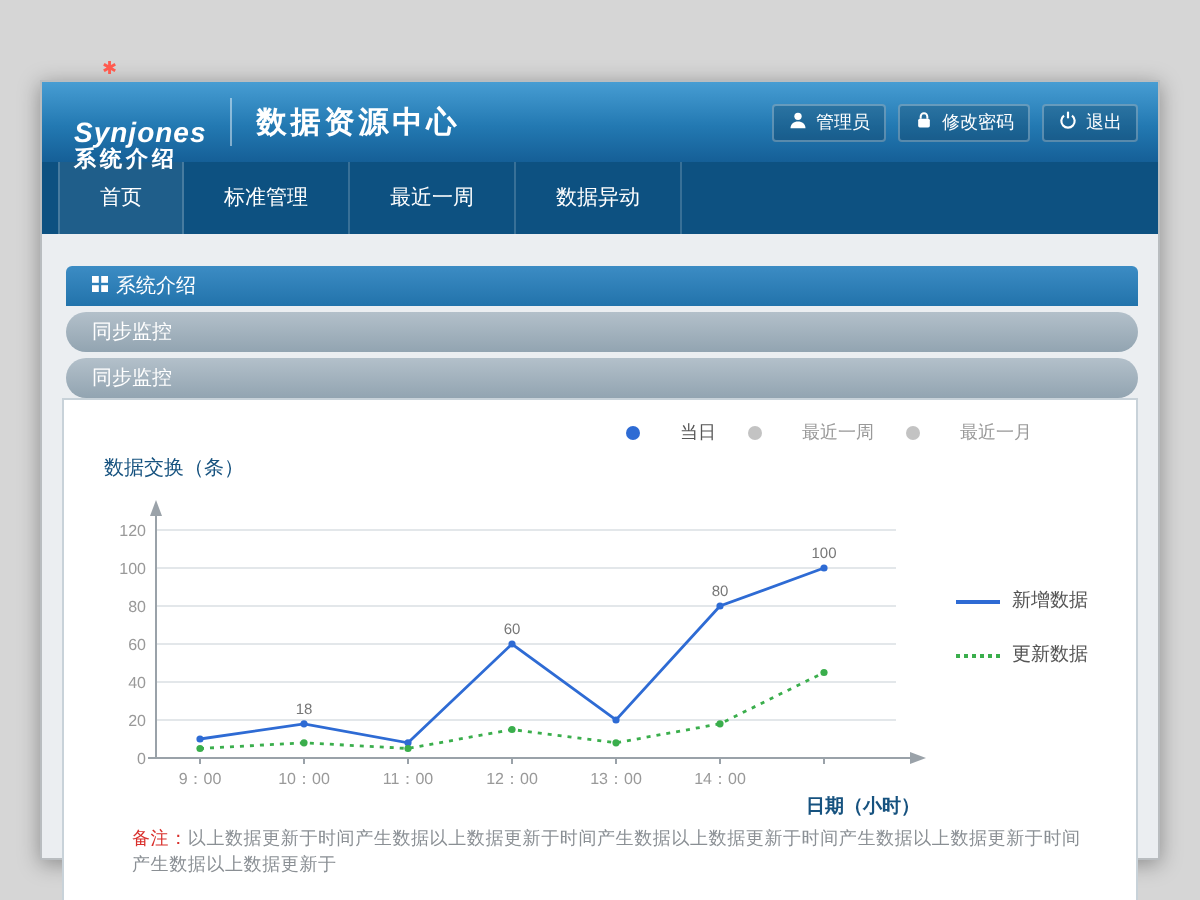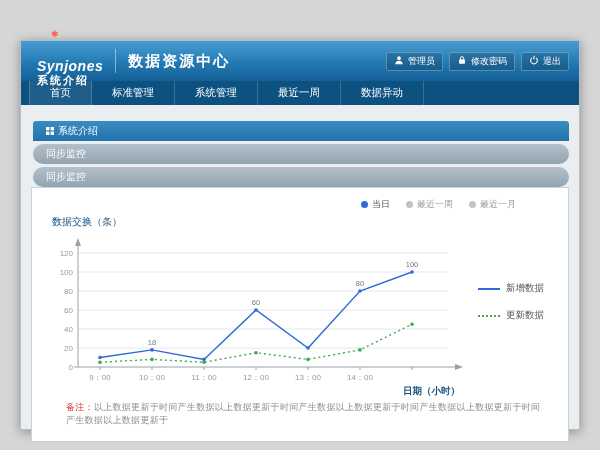--- a/index.html
+++ b/index.html
@@ -18,39 +18,39 @@
   .logo-sub { font-size:11px; font-weight:bold; letter-spacing:2px; display:block; }
   .header-divider { width:1px; height:24px; background:rgba(255,255,255,.45); margin:0 12px; }
   .app-title { color:#fff; font-size:15px; font-weight:bold; letter-spacing:2px; }
   .header-actions { margin-left:auto; display:flex; gap:6px; align-items:center; }
   .header-btn { display:flex; align-items:flex-start; gap:4px; background:rgba(0,0,0,.16);
                 border:1px solid rgba(255,255,255,.28); border-radius:2px; color:#fff;
                 font-size:9px; padding:2px 7px; cursor:pointer; white-space:nowrap; }
   .header-btn svg { display:block; }
 
   
-  .nav { height:24px; background:#0d5181; display:flex; align-items:stretch; padding-left:8px; }
+  .nav { height:36px; background:#0d5181; display:flex; align-items:stretch; padding-left:8px; }
   .nav-item { color:#fff; font-size:10.5px; padding:0 20px; display:flex; align-items:center;
               border-right:1px solid rgba(255,255,255,.18); cursor:pointer; }
   .nav-item:first-child { border-left:1px solid rgba(255,255,255,.18); background:rgba(255,255,255,.08); }
 
   
   .content { height:calc(100% - 64px); padding:16px 10px 0; display:flex; flex-direction:column; }
   .tabs { display:flex; gap:3px; padding-left:2px;flex-direction:column; }
   .tab { height:20px; padding:0 13px; font-size:10px; color:#fff; border-radius:3px 3px 0 0;
          cursor:pointer; display:flex; align-items:center; gap:4px; }
   .tab.active { background:linear-gradient(180deg,#3c8cc4,#2273ab); }
   .tab.inactive { background:linear-gradient(180deg,#b3c0ca,#92a4b1);border-radius:10px; }
 
   .panel { flex:1; background:#fff; border:1px solid #c8d2d9; margin-bottom:12px;
            padding:6px 16px 8px; display:flex; flex-direction:column; }
 
   .filters { display:flex; justify-content:flex-end; gap:16px; font-size:9px;
              padding:4px 36px 0 0; align-items:center; }
-  .filter { display:flex; align-items:center; gap:4px; cursor:pointer; color:#999; }
+  .filter { display:flex; align-items:center; gap:20px; cursor:pointer; color:#999; }
   .filter.active { color:#555; }
   .filter-dot { width:7px; height:7px; border-radius:50%; background:#c3c3c3; }
   .filter.active .filter-dot { background:#2e6bd4; }
 
   .y-title { font-size:10px; color:#16527f; margin:4px 0 0 4px; }
 
   .chart-row { flex:1; display:flex; align-items:center; }
   #chart-container { flex:1; }
   .series-legend { width:88px; display:flex; flex-direction:column; gap:14px; padding-bottom:24px;justify-content:center; }
   .legend-item { display:flex; align-items:center; gap:6px; font-size:9.5px; color:#555; cursor:pointer; }
@@ -100,21 +100,20 @@
             </svg>
         </span>
         <span>退出</span>
       </div>
     </div>
   </div>
 
   <div class="nav">
     <div class="nav-item">首页</div>
     <div class="nav-item">标准管理</div>
-    <div class="nav-item">系统管理</div>
     <div class="nav-item">最近一周</div>
     <div class="nav-item">数据异动</div>
   </div>
 
   <div class="content">
     <div class="tabs">
       <div class="tab active">
         <span>
           <svg width="8" height="8" viewBox="0 0 8 8">
               <rect x="0" y="0" width="3.4" height="3.4" fill="#fff"></rect>

